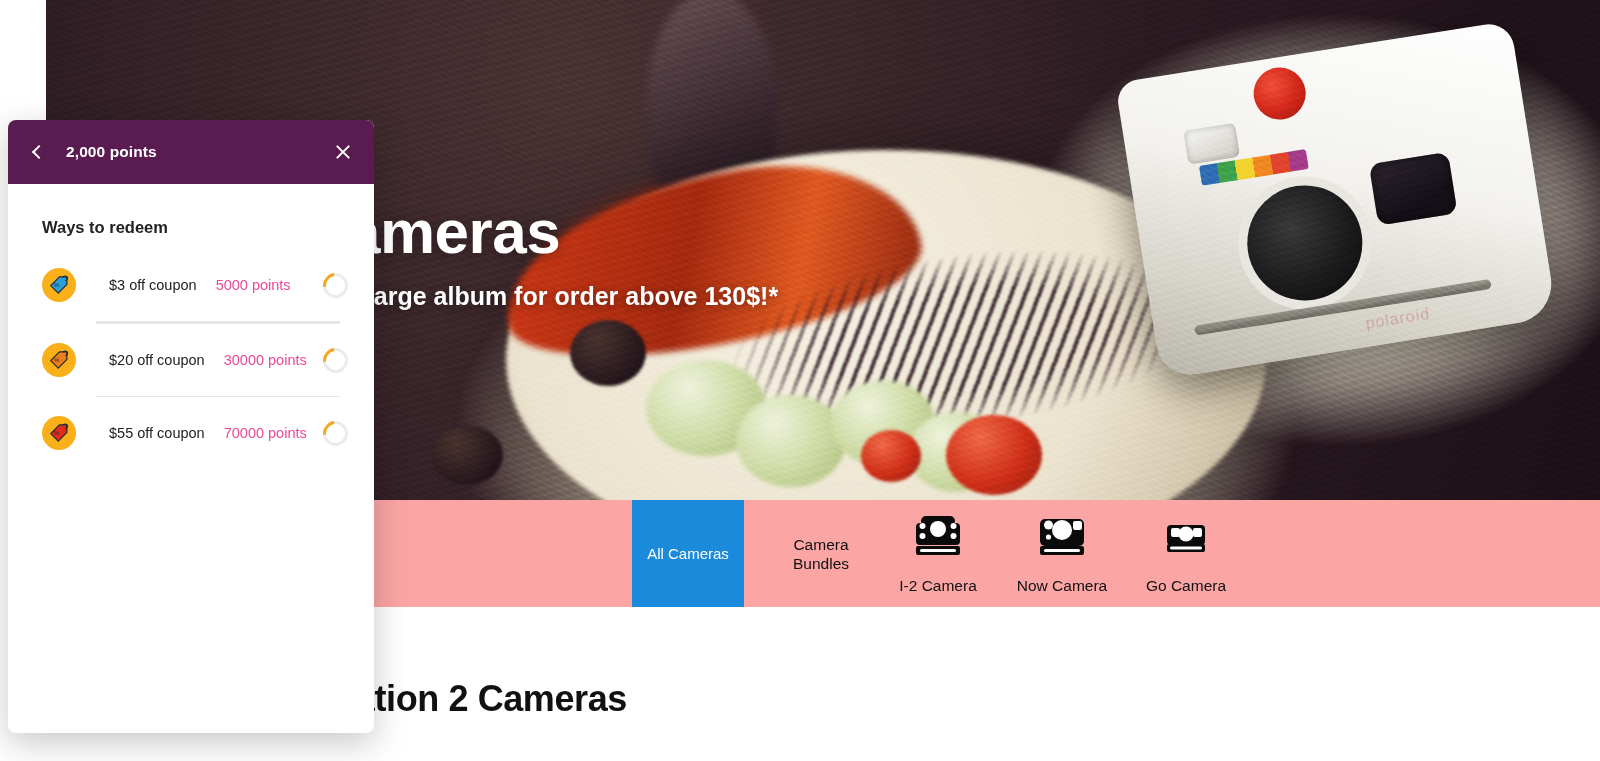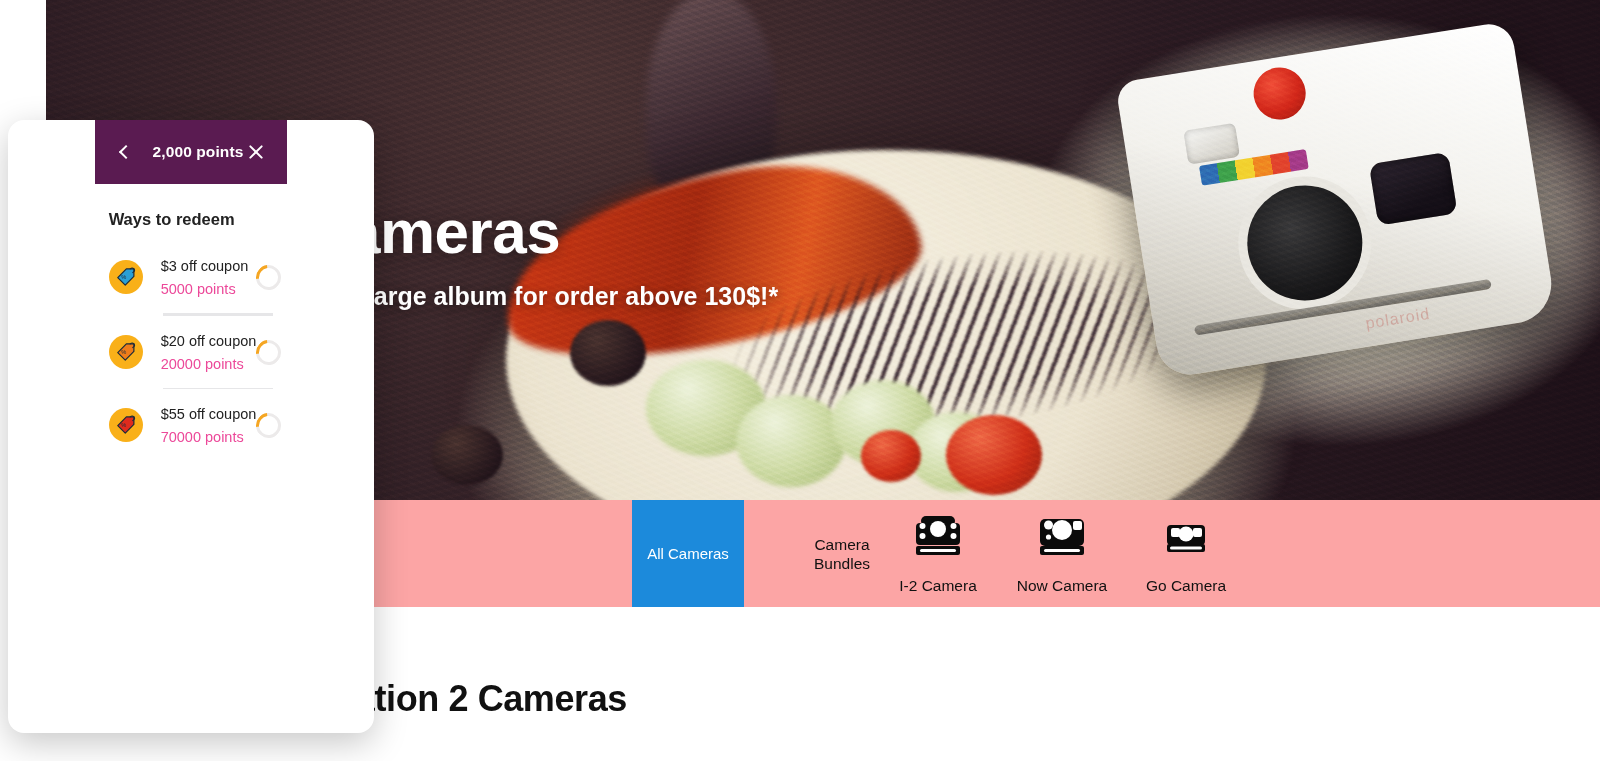--- a/index.html
+++ b/index.html
@@ -155,41 +155,41 @@
     display: flex; flex-direction: column; align-items: center; justify-content: flex-end;
     padding-bottom: 12px;
     cursor: pointer;
   }
   .nav-item.active {
     background: #1c8adb;
     justify-content: center; padding-bottom: 0;
     width: 112px; margin-left: 258px;
   }
   .nav-item.active .nav-label { color: #ffffff; font-size: 15px; font-weight: 400; }
-  .nav-item.text-only { justify-content: center; padding-bottom: 0; width: 98px; margin-left: 28px; align-items: flex-end; }
+  .nav-item.text-only { justify-content: center; padding-bottom: 0; width: 98px; margin-left: 28px; }
   .nav-item.text-only .nav-label { color: #111111; font-size: 15.5px; line-height: 19px; text-align: center; }
   .nav-item.with-icon { width: 112px; margin-left: 12px; }
   .nav-label { font-size: 15.5px; color: #111111; text-align: center; white-space: nowrap; }
   .nav-icon { display: block; margin-bottom: 14px; }
 
   
   .section-title {
     position: absolute; left: 300px; top: 678px;
     font-size: 36px; font-weight: 700; color: #111111;
     letter-spacing: -0.4px; white-space: nowrap;
   }
 
   
   .panel {
     position: absolute; left: 8px; top: 120px; width: 366px; height: 613px;
     background: #ffffff;
-    border-radius: 16px;
+    border-radius: 8px;
     box-shadow: 0 10px 34px rgba(0,0,0,0.22);
     overflow: hidden;
-    display: flex; flex-direction: column; align-items: center;
+    display: flex; flex-direction: column;
   }
   .panel-header {
     height: 64px; background: #5a1b51;
     display: flex; align-items: center;
     padding: 0 18px 0 16px;
     flex: 0 0 auto;
   }
   .back-btn {
     width: 26px; height: 26px;
     display: flex; align-items: center; justify-content: center;
@@ -207,42 +207,42 @@
   .close-btn {
     margin-left: auto; width: 26px; height: 26px; position: relative; cursor: pointer;
   }
   .close-btn::before, .close-btn::after {
     content: ""; position: absolute; left: 4px; top: 12px;
     width: 18px; height: 2px; background: #ffffff; border-radius: 1px;
   }
   .close-btn::before { transform: rotate(45deg); }
   .close-btn::after  { transform: rotate(-45deg); }
 
-  .panel-body { flex: 1 1 auto; padding: 0 16px; overflow: hidden; }
+  .panel-body { flex: 1 1 auto; padding: 8px 16px; overflow: hidden; }
   .panel-section-title {
     font-size: 16.5px; font-weight: 700; color: #222222;
     margin: 26px 0 0 18px;
   }
 
   .reward-list { margin-top: 12px; }
   .reward-row {
     display: flex; align-items: center;
     height: 72px; padding: 0 10px 0 18px;
     cursor: pointer;
   }
   .reward-divider {
     height: 1px; background: #e6e6e8; margin: 0 18px 0 72px;
   }
   .tag-badge {
     width: 34px; height: 34px; border-radius: 50%;
     background: #f9b019;
     flex: 0 0 34px;
     display: flex; align-items: center; justify-content: center;
   }
-  .reward-text { margin-left: 18px; display: flex; flex-direction: column; gap: 7px; }
+  .reward-text { margin-left: 33px; display: flex; flex-direction: row; gap: 19px; }
   .reward-name { font-size: 14.5px; color: #222222; }
   .reward-points { font-size: 14.5px; color: #ec4899; }
   .spinner {
     margin-left: auto; width: 25px; height: 25px; border-radius: 50%;
     border: 3px solid #eceaea;
     border-left-color: #f5a623;
     transform: rotate(38deg);
     flex: 0 0 25px;
   }
 </style>
@@ -383,21 +383,21 @@
         <div class="reward-row">
           <span class="tag-badge">
             <svg width="22" height="22" viewBox="0 0 24 24">
               <path d="M3 12.6 L12.4 3.2 L20.6 3.2 L20.6 11.4 L11.2 20.8 Z" fill="#ef7d1a" stroke="#1a2a3a" stroke-width="1.3" stroke-linejoin="round"></path>
               <path d="M16.6 3.2 C18.6 1.4 21.4 2.4 21.4 4.6 C21.4 6.1 20.2 6.8 19.4 7.2" fill="none" stroke="#1a2a3a" stroke-width="1.2" stroke-linecap="round"></path>
               <text x="9.6" y="14.2" font-size="6.2" fill="#1a2a3a" font-family="Liberation Sans, sans-serif" text-anchor="middle">%</text>
             </svg>
           </span>
           <span class="reward-text">
             <span class="reward-name">$20 off coupon</span>
-            <span class="reward-points">20000 points</span>
+            <span class="reward-points">30000 points</span>
           </span>
           <span class="spinner"></span>
         </div>
         <div class="reward-divider"></div>
 
         <div class="reward-row">
           <span class="tag-badge">
             <svg width="22" height="22" viewBox="0 0 24 24">
               <path d="M3 12.6 L12.4 3.2 L20.6 3.2 L20.6 11.4 L11.2 20.8 Z" fill="#e02b1d" stroke="#1a2a3a" stroke-width="1.3" stroke-linejoin="round"></path>
               <path d="M16.6 3.2 C18.6 1.4 21.4 2.4 21.4 4.6 C21.4 6.1 20.2 6.8 19.4 7.2" fill="none" stroke="#1a2a3a" stroke-width="1.2" stroke-linecap="round"></path>

